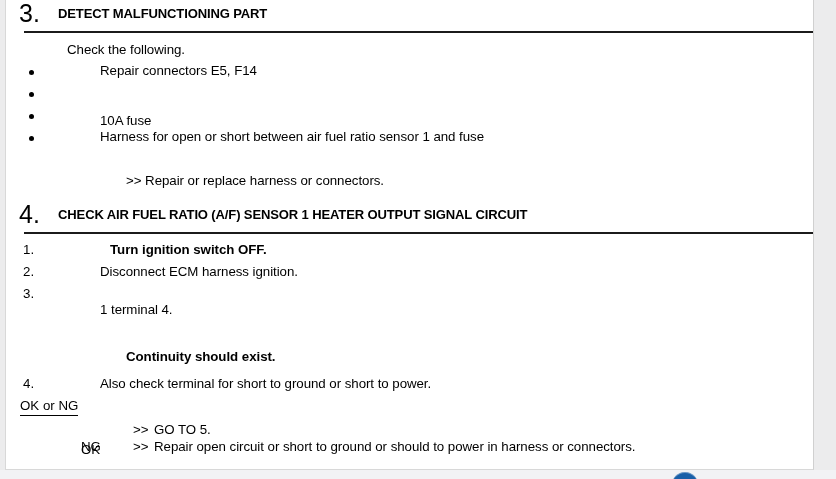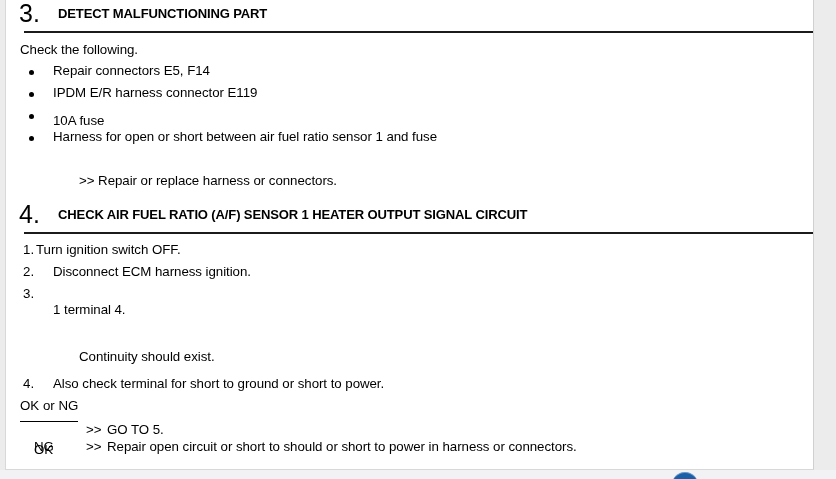--- a/index.html
+++ b/index.html
@@ -73,41 +73,42 @@
     border-top: 2.2px solid #1b1b1b;
   }
 
   
   .txt {
     position: absolute;
     font-size: 13.3px;
     line-height: 17px;
     white-space: nowrap;
     letter-spacing: -0.05px;
+    margin-left: 47px;
   }
-  .bold { font-weight: normal; }
+  .bold { font-weight: bold; }
 
   .bullet-dot {
     position: absolute;
     width: 5px;
     height: 5px;
     background: #000;
     border-radius: 50%;
   }
   .num-label {
     position: absolute;
     font-size: 13.3px;
     line-height: 17px;
   }
   .okng-underline {
     position: absolute;
     font-size: 13.3px;
     line-height: 17px;
     border-bottom: 1.2px solid #000;
-    padding-bottom: 7px;
+    padding-bottom: 1px;
     white-space: nowrap;
   }
 
   
   #blue-badge {
     position: absolute;
     left: 672px;
     top: 472px;
     width: 26px;
     height: 26px;
@@ -135,57 +136,56 @@
       <span class="sec-title">DETECT MALFUNCTIONING PART</span>
     </div>
     <div class="rule" style="top:33px;"></div>
 
     <div class="txt" style="left:14px; top:43px;">Check the following.</div>
 
     <div class="bullet-dot" style="left:23px; top:72px;"></div>
     <div class="txt" style="left:47px; top:64px;">Repair connectors E5, F14</div>
 
     <div class="bullet-dot" style="left:23px; top:94px;"></div>
-    <div class="txt" style="left:47px; top:86px;">IPDM E/R harness connector E119</div>
 
     <div class="bullet-dot" style="left:23px; top:116px;"></div>
     <div class="txt" style="left:47px; top:114px;text-align:center;">10A fuse</div>
 
     <div class="bullet-dot" style="left:23px; top:138px;"></div>
     <div class="txt" style="left:47px; top:130px;">Harness for open or short between air fuel ratio sensor 1 and fuse</div>
 
     <div class="txt" style="left:73px; top:174px;">&gt;&gt; Repair or replace harness or connectors.</div>
 
     <div class="section-head" style="top:204px;">
       <span class="sec-num">4.</span>
       <span class="sec-title">CHECK AIR FUEL RATIO (A/F) SENSOR 1 HEATER OUTPUT SIGNAL CIRCUIT</span>
     </div>
     <div class="rule" style="top:234px;"></div>
 
     <div class="num-label" style="left:17px; top:243px;">1.</div>
-    <div class="txt" style="left:30px; top:243px;">Turn ignition switch OFF.</div>
+    <div class="txt" style="left:57px; top:243px;font-weight:bold;">Turn ignition switch OFF.</div>
 
     <div class="num-label" style="left:17px; top:265px;">2.</div>
     <div class="txt" style="left:47px; top:265px;">Disconnect ECM harness ignition.</div>
 
     <div class="num-label" style="left:17px; top:287px;">3.</div>
     <div class="txt" style="left:47px; top:303px;">1 terminal 4.</div>
 
     <div class="txt bold" style="left:73px; top:350px;">Continuity should exist.</div>
 
     <div class="num-label" style="left:17px; top:377px;">4.</div>
     <div class="txt" style="left:47px; top:377px;">Also check terminal for short to ground or short to power.</div>
 
     <div class="okng-underline" style="left:14px; top:399px;">OK or NG</div>
 
     <div class="txt" style="left:28px; top:443px;">OK</div>
     <div class="txt" style="left:80px; top:423px;">&gt;&gt;</div>
     <div class="txt" style="left:101px; top:423px;">GO TO 5.</div>
 
     <div class="txt" style="left:28px; top:440px;">NG</div>
     <div class="txt" style="left:80px; top:440px;">&gt;&gt;</div>
-    <div class="txt" style="left:101px; top:440px;">Repair open circuit or short to should or short to power in harness or connectors.</div>
+    <div class="txt" style="left:101px; top:440px;">Repair open circuit or short to ground or should to power in harness or connectors.</div>
 
   </div>
 
   <div id="bottom-gutter"></div>
   <div id="blue-badge"></div>
 </div>
 
 </body></html>

